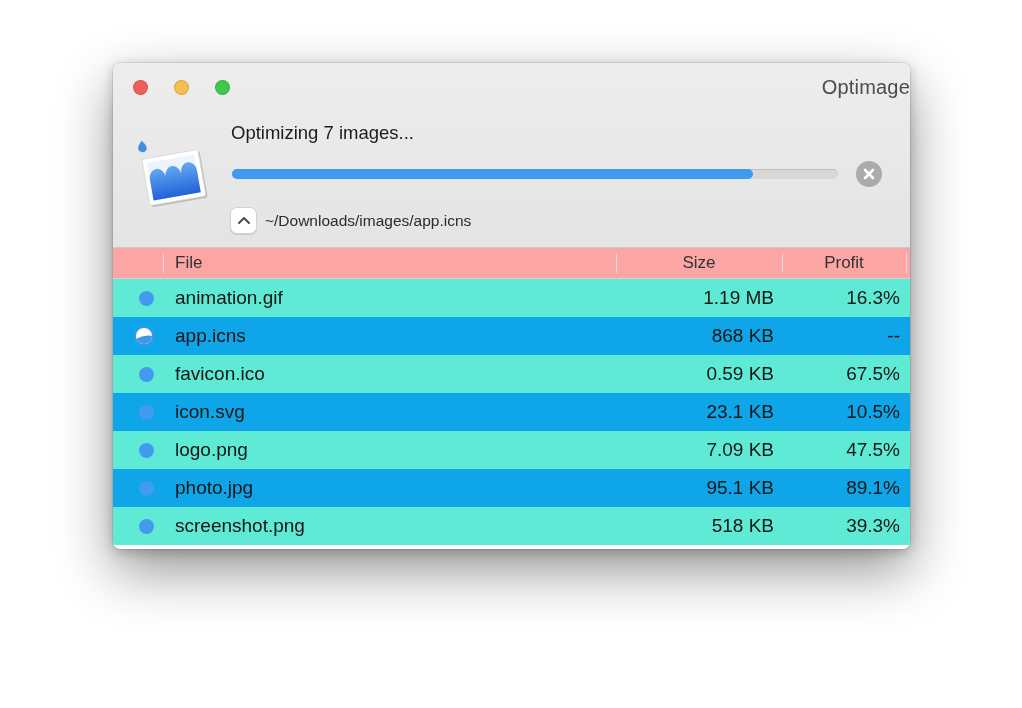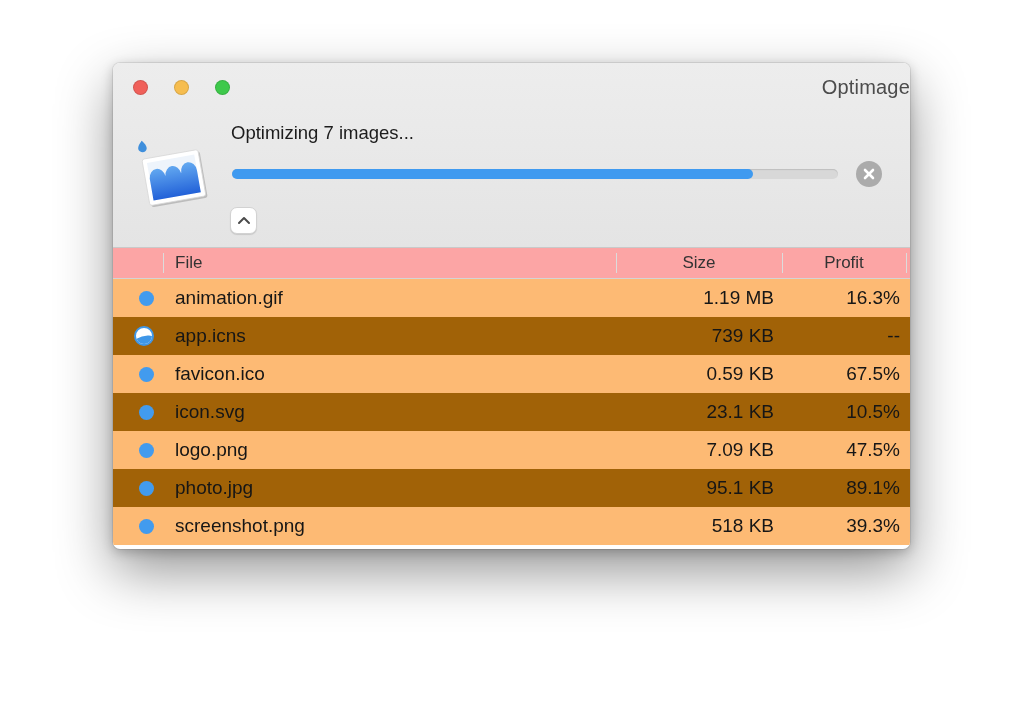--- a/index.html
+++ b/index.html
@@ -37,22 +37,22 @@
 
   
   .table{position:absolute;left:0;top:185px;width:100%;}
   .thead{display:grid;grid-template-columns:50px 1fr 166px 124px 4px;height:30px;
     background:#fca5a5;border-bottom:1px solid #d4d4d4;align-items:center;font-size:17px;color:#333;}
   .th{position:relative;height:100%;display:flex;align-items:center;box-sizing:border-box;}
   .th.file{padding-left:12px;}
   .th.size,.th.profit{justify-content:center;}
   .th-div::before{content:"";position:absolute;left:0;top:5px;bottom:5px;width:1px;background:#dcdcdc;}
   .trow{display:grid;grid-template-columns:50px 1fr 166px 124px 4px;height:38px;align-items:center;
-    font-size:19px;color:#161616;background:#fdba74;}
-  .trow.alt{background:#a16207;}
+    font-size:19px;color:#161616;background:#5eead4;}
+  .trow.alt{background:#0ea5e9;}
   .cell{box-sizing:border-box;white-space:nowrap;overflow:hidden;}
   .c-status{display:flex;justify-content:flex-end;padding-right:9px;}
   .c-file{padding-left:12px;}
   .c-size{text-align:right;padding-right:8px;}
   .c-profit{text-align:right;padding-right:6px;}
 
   .dot{width:15px;height:15px;border-radius:50%;background:#429bee;display:block;}
   .proc{position:relative;width:16px;height:16px;border-radius:50%;border:2px solid #3f97e8;
     overflow:hidden;display:block;box-sizing:content-box;background:#fff;}
   .water{position:absolute;left:-3px;right:-3px;bottom:-2px;height:62%;background:#3f97e8;
@@ -100,20 +100,21 @@
         <line x1="3" y1="3" x2="11" y2="11" stroke="#ffffff" stroke-width="2.6" stroke-linecap="round"></line>
         <line x1="11" y1="3" x2="3" y2="11" stroke="#ffffff" stroke-width="2.6" stroke-linecap="round"></line>
       </svg>
     </button>
 
     <button class="toggle-btn">
       <svg width="14" height="9" viewBox="0 0 14 9">
         <polyline points="2,7 7,2 12,7" fill="none" stroke="#4a4a4a" stroke-width="2" stroke-linecap="round" stroke-linejoin="round"></polyline>
       </svg>
     </button>
+    <div class="path-text">~/Downloads/images/app.icns</div>
   </div>
 
   <div class="table">
     <div class="thead">
       <div class="th icon"></div>
       <div class="th file th-div">File</div>
       <div class="th size th-div">Size</div>
       <div class="th profit th-div">Profit</div>
       <div class="th th-div"></div>
     </div>
@@ -129,21 +130,21 @@
     <div class="cell"></div>
   </div>
         <div class="trow alt">
     <div class="cell c-status">
 
       <span class="proc">
               <span class="water"></span>
             </span>
     </div>
     <div class="cell c-file">app.icns</div>
-    <div class="cell c-size">739 KB</div>
+    <div class="cell c-size">868 KB</div>
     <div class="cell c-profit">--</div>
     <div class="cell"></div>
   </div>
         <div class="trow">
     <div class="cell c-status">
       <span class="dot"></span>
 
     </div>
     <div class="cell c-file">favicon.ico</div>
     <div class="cell c-size">0.59 KB</div>

